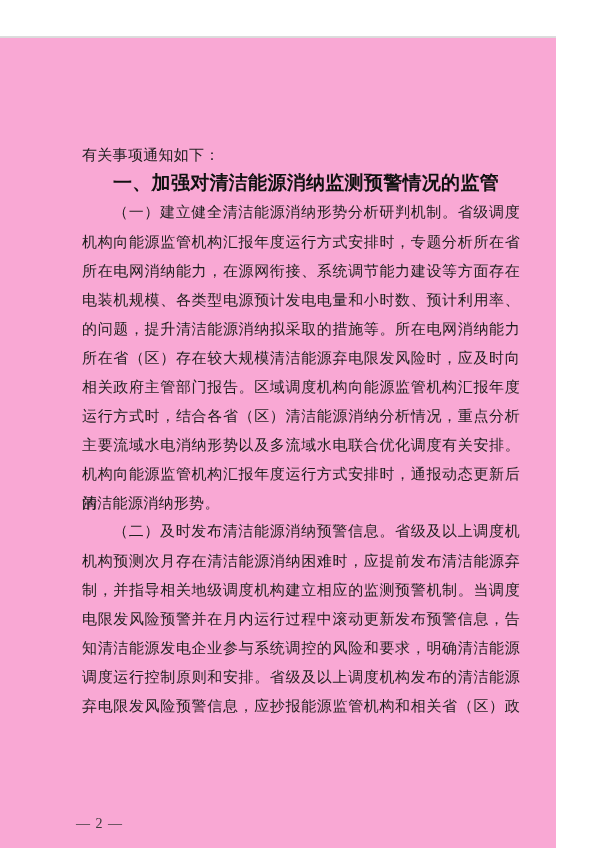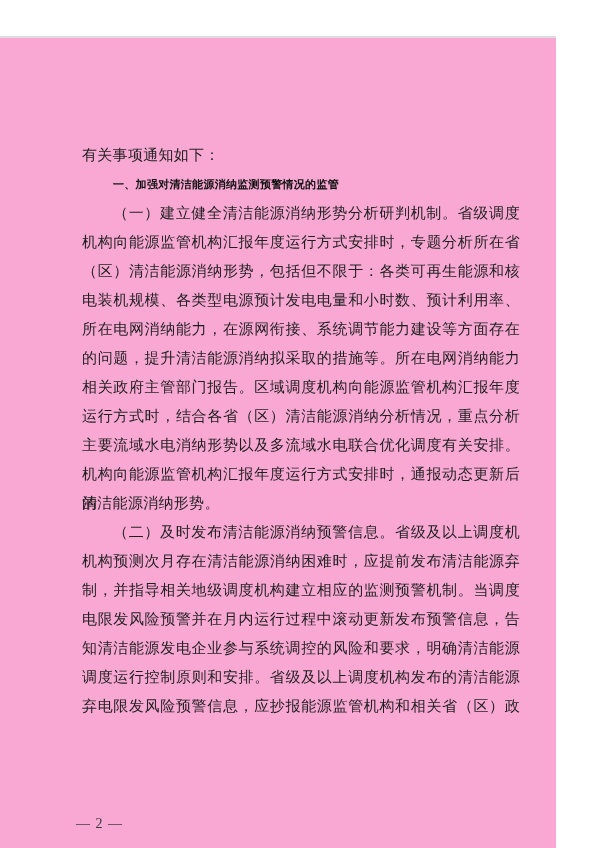--- a/index.html
+++ b/index.html
@@ -40,25 +40,26 @@
     text-align-last: left;
     white-space: nowrap;
     letter-spacing: 0.3px;
   }
   .just {
     white-space: normal;
     text-align-last: justify;
   }
   .indent {
     padding-left: 31px;
+    font-family: Liberation Mono, monospace;
   }
   .heading {
-    font-family: Liberation Sans, sans-serif;
+    font-family: Liberation Mono, monospace;
     font-weight: bold;
-    font-size: 11px;
+    font-size: 19px;
     color: #111111;
   }
   .footer {
     position: absolute;
     left: 76px;
     top: 780px;
     font-size: 14px;
     color: #3a3a3a;
     letter-spacing: 1px;
     font-family: "Liberation Serif", serif;
@@ -70,24 +71,24 @@
 <div class="page">
   <div class="edge edge-top"></div>
   <div class="edge edge-bottom"></div>
 
   <div class="text-block">
     <div class="line">有关事项通知如下：</div>
     <div class="line heading indent">一、加强对清洁能源消纳监测预警情况的监管</div>
 
     <div class="line just indent">（一）建立健全清洁能源消纳形势分析研判机制。省级调度</div>
     <div class="line just">机构向能源监管机构汇报年度运行方式安排时，专题分析所在省</div>
-    <div class="line just">（区）清洁能源消纳形势，包括但不限于：各类可再生能源和核</div>
+    <div class="line just">所在电网消纳能力，在源网衔接、系统调节能力建设等方面存在</div>
     <div class="line just">电装机规模、各类型电源预计发电电量和小时数、预计利用率、</div>
-    <div class="line just">所在电网消纳能力，在源网衔接、系统调节能力建设等方面存在</div>
     <div class="line just">的问题，提升清洁能源消纳拟采取的措施等。所在电网消纳能力</div>
+    <div class="line just">所在省（区）存在较大规模清洁能源弃电限发风险时，应及时向</div>
     <div class="line just">相关政府主管部门报告。区域调度机构向能源监管机构汇报年度</div>
     <div class="line just">运行方式时，结合各省（区）清洁能源消纳分析情况，重点分析</div>
     <div class="line just">主要流域水电消纳形势以及多流域水电联合优化调度有关安排。</div>
     <div class="line just">机构向能源监管机构汇报年度运行方式安排时，通报动态更新后的</div>
     <div class="line">清洁能源消纳形势。</div>
 
     <div class="line just indent">（二）及时发布清洁能源消纳预警信息。省级及以上调度机</div>
     <div class="line just">机构预测次月存在清洁能源消纳困难时，应提前发布清洁能源弃</div>
     <div class="line just">制，并指导相关地级调度机构建立相应的监测预警机制。当调度</div>
     <div class="line just">电限发风险预警并在月内运行过程中滚动更新发布预警信息，告</div>

